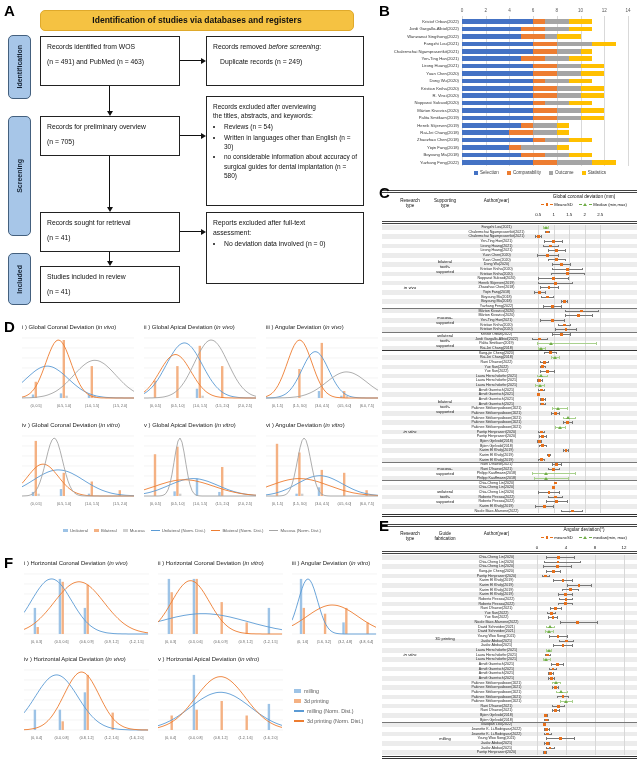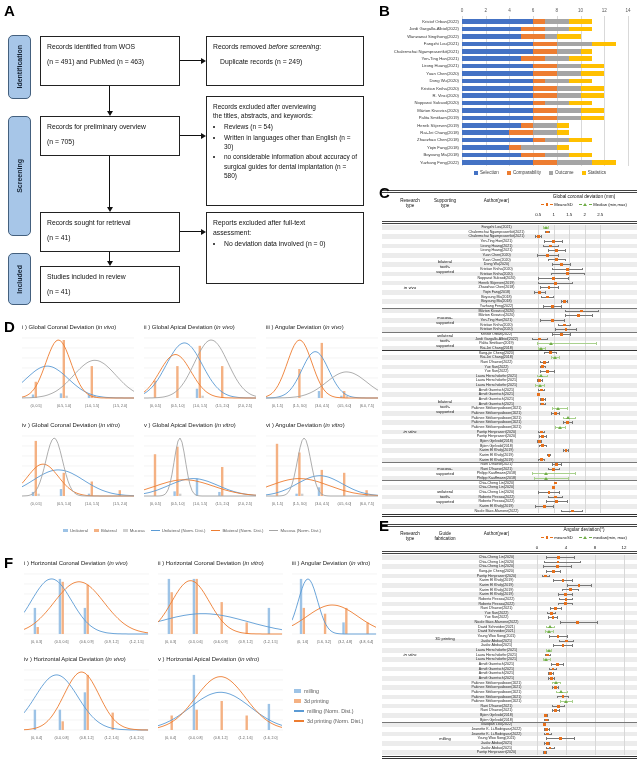--- a/index.html
+++ b/index.html
@@ -33,20 +33,21 @@
   .g{position:absolute}
   svg text{font-family:"Liberation Sans",sans-serif}
 </style>
 </head>
 <body>
 
 <div id="page">
 
   <div id="panelA">
     <div class="plabel" style="left:4px;top:2px">A</div>
+    <div class="banner">Identification of studies via databases and registers</div>
 
     <div class="stage" style="top:35px;height:62px">
       <span>Identification</span>
       </div>
     <div class="stage" style="top:116px;height:118px">
       <span>Screening</span>
       </div>
     <div class="stage" style="top:253px;height:50px">
       <span>Included</span>
       </div>

